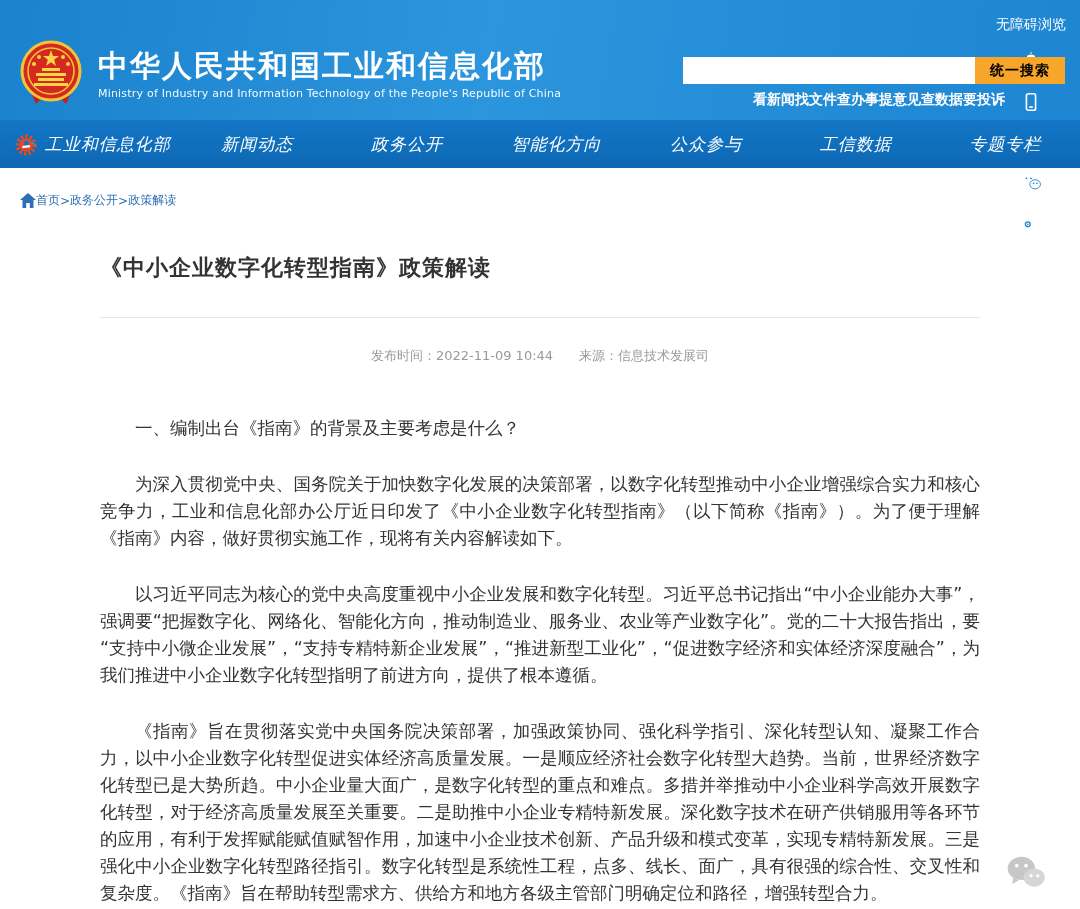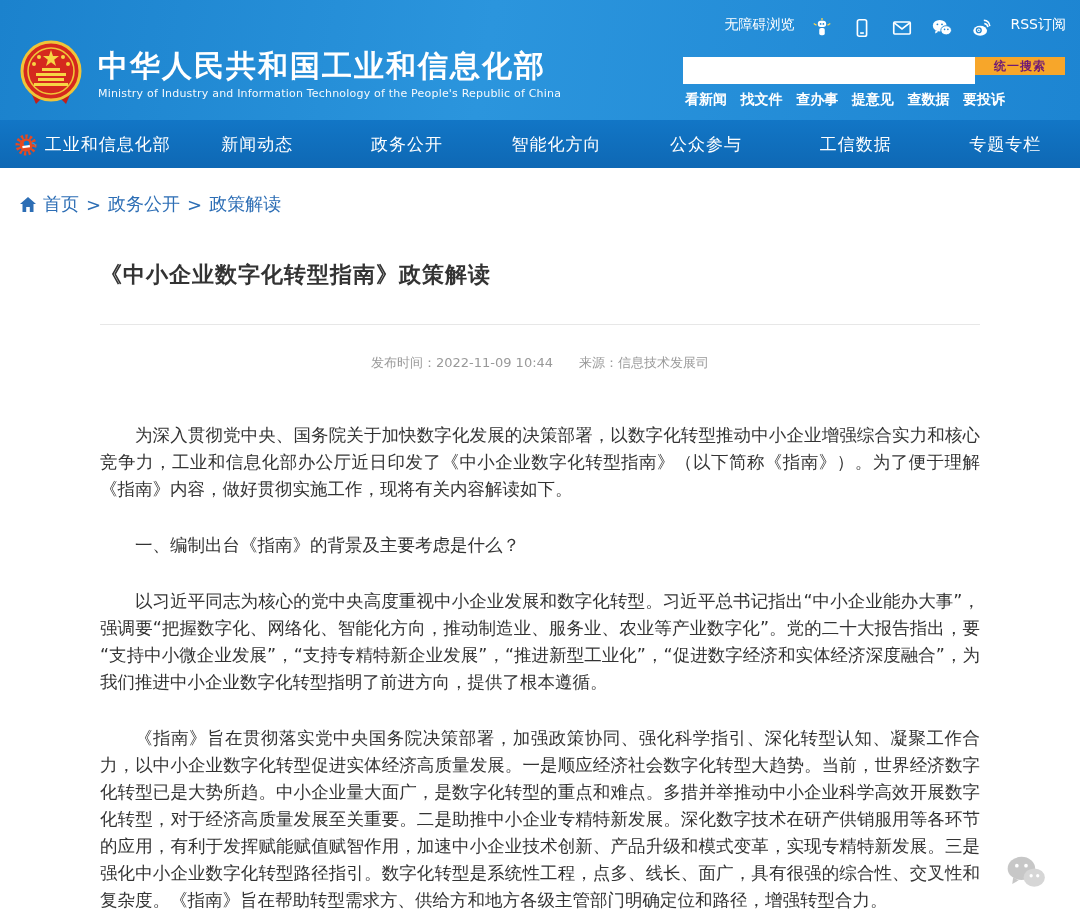--- a/index.html
+++ b/index.html
@@ -11,45 +11,45 @@
   .site-header {
     position:relative; height:120px;
     background:linear-gradient(100deg,#1b82cd 0%,#2b95dd 45%,#1d85d2 100%);
   }
   .brand { position:absolute; left:18px; top:40px; display:flex; align-items:center; cursor:pointer; }
   .emblem { width:66px; height:68px; }
   .brand-text { margin-left:14px; color:#fff; }
   .brand-title { font-size:30px; font-weight:bold; letter-spacing:2px; line-height:34px; }
   .brand-sub { font-size:11px; margin-top:4px; opacity:.95; letter-spacing:.2px; }
 
-  .utility-row { position:absolute; top:16px; right:14px; display:flex; gap:16px;
-                 color:#fff; font-size:14px; }
+  .utility-row { position:absolute; top:16px; right:14px; display:flex; align-items:center; gap:16px;
+                 color:#fff; font-size:14px;flex-direction:column; }
   .utility-row .txt { cursor:pointer; }
   .uicon { width:24px; height:24px; display:inline-flex; align-items:center; justify-content:center; cursor:pointer; }
   .uicon svg { width:22px; height:22px; }
 
   .search-row { position:absolute; top:57px; left:683px; display:flex; }
   .search-input { width:292px; height:27px; border:none; outline:none; background:#fff; padding:0 8px; font-size:13px; }
-  .search-btn { width:90px; height:18px; border:none; background:#f7a62a; color:#701a75;
-                font-size:12px; font-weight:bold; cursor:pointer; letter-spacing:1px; }
+  .search-btn { width:90px; height:27px; border:none; background:#f7a62a; color:#000000;
+                font-size:14px; font-weight:bold; cursor:pointer; letter-spacing:1px; }
 
   .quick-links { position:absolute; top:91px; left:685px; width:320px; display:flex;
-                 justify-content:space-between; color:#fff; font-size:14px; font-weight:bold; }
+                 justify-content:flex-end; color:#fff; font-size:14px; font-weight:bold; }
   .quick-links span { cursor:pointer; }
 
   
   .main-nav { position:relative; height:48px;
               background:linear-gradient(180deg,#1276c6,#0e68b4); display:flex; align-items:center; }
   .nav-logo { position:absolute; left:12px; top:10px; width:30px; height:30px; }
-  .nav-items { list-style:none; display:flex; width:100%; padding-left:33px; }
+  .nav-items { list-style:none; display:flex; width:100%; padding-left:33px;font-style:italic; }
   .nav-items li { flex:1; text-align:center; color:#fff; font-size:17px; letter-spacing:1px; cursor:pointer; }
 
   
-  .breadcrumb { display:flex; align-items:center; gap:7px; padding:24px 0 0 20px;
-                color:#2d6eb5; font-size:18px; }
+  .breadcrumb { display:flex; align-items:center; gap:0; padding:24px 0 0 20px;
+                color:#2d6eb5; font-size:12px; }
   .breadcrumb .crumb { cursor:pointer; }
   .breadcrumb .sep { color:#2d6eb5; }
   .home-icon svg { width:16px; height:15px; display:block; }
 
   
   .article { width:880px; margin:0 auto; position:relative; }
   .article-title { margin-top:44px; text-align:left; font-size:22px; font-weight:bold;
                    color:#333; letter-spacing:1px; }
   .title-divider { margin-top:34px; border-bottom:1px solid #e7e7e7; }
   .article-meta { margin-top:29px; text-align:center; color:#999; font-size:13px; }
@@ -191,22 +191,22 @@
   </div>
 
   <article class="article">
     <h1 class="article-title">《中小企业数字化转型指南》政策解读</h1>
     <div class="title-divider"></div>
     <div class="article-meta">
       <span>发布时间：</span><span>2022-11-09 10:44</span><span class="gap"></span><span>来源：</span><span>信息技术发展司</span>
     </div>
 
     <div class="article-body">
+      <p>一、编制出台《指南》的背景及主要考虑是什么？</p>
       <p>为深入贯彻党中央、国务院关于加快数字化发展的决策部署，以数字化转型推动中小企业增强综合实力和核心竞争力，工业和信息化部办公厅近日印发了《中小企业数字化转型指南》（以下简称《指南》）。为了便于理解《指南》内容，做好贯彻实施工作，现将有关内容解读如下。</p>
-      <p>一、编制出台《指南》的背景及主要考虑是什么？</p>
       <p>以习近平同志为核心的党中央高度重视中小企业发展和数字化转型。习近平总书记指出“中小企业能办大事”，强调要“把握数字化、网络化、智能化方向，推动制造业、服务业、农业等产业数字化”。党的二十大报告指出，要“支持中小微企业发展”，“支持专精特新企业发展”，“推进新型工业化”，“促进数字经济和实体经济深度融合”，为我们推进中小企业数字化转型指明了前进方向，提供了根本遵循。</p>
       <p>《指南》旨在贯彻落实党中央国务院决策部署，加强政策协同、强化科学指引、深化转型认知、凝聚工作合力，以中小企业数字化转型促进实体经济高质量发展。一是顺应经济社会数字化转型大趋势。当前，世界经济数字化转型已是大势所趋。中小企业量大面广，是数字化转型的重点和难点。多措并举推动中小企业科学高效开展数字化转型，对于经济高质量发展至关重要。二是助推中小企业专精特新发展。深化数字技术在研产供销服用等各环节的应用，有利于发挥赋能赋值赋智作用，加速中小企业技术创新、产品升级和模式变革，实现专精特新发展。三是强化中小企业数字化转型路径指引。数字化转型是系统性工程，点多、线长、面广，具有很强的综合性、交叉性和复杂度。《指南》旨在帮助转型需求方、供给方和地方各级主管部门明确定位和路径，增强转型合力。</p>
     </div>
   </article>
 
   <div class="watermark">
     <svg viewBox="0 0 24 24">
       <ellipse cx="9.5" cy="9.5" rx="7.5" ry="6.3" fill="#9a9a9a"></ellipse>
       <circle cx="7" cy="8" r="1" fill="#fff"></circle>
         <circle cx="12" cy="8" r="1" fill="#fff"></circle>

